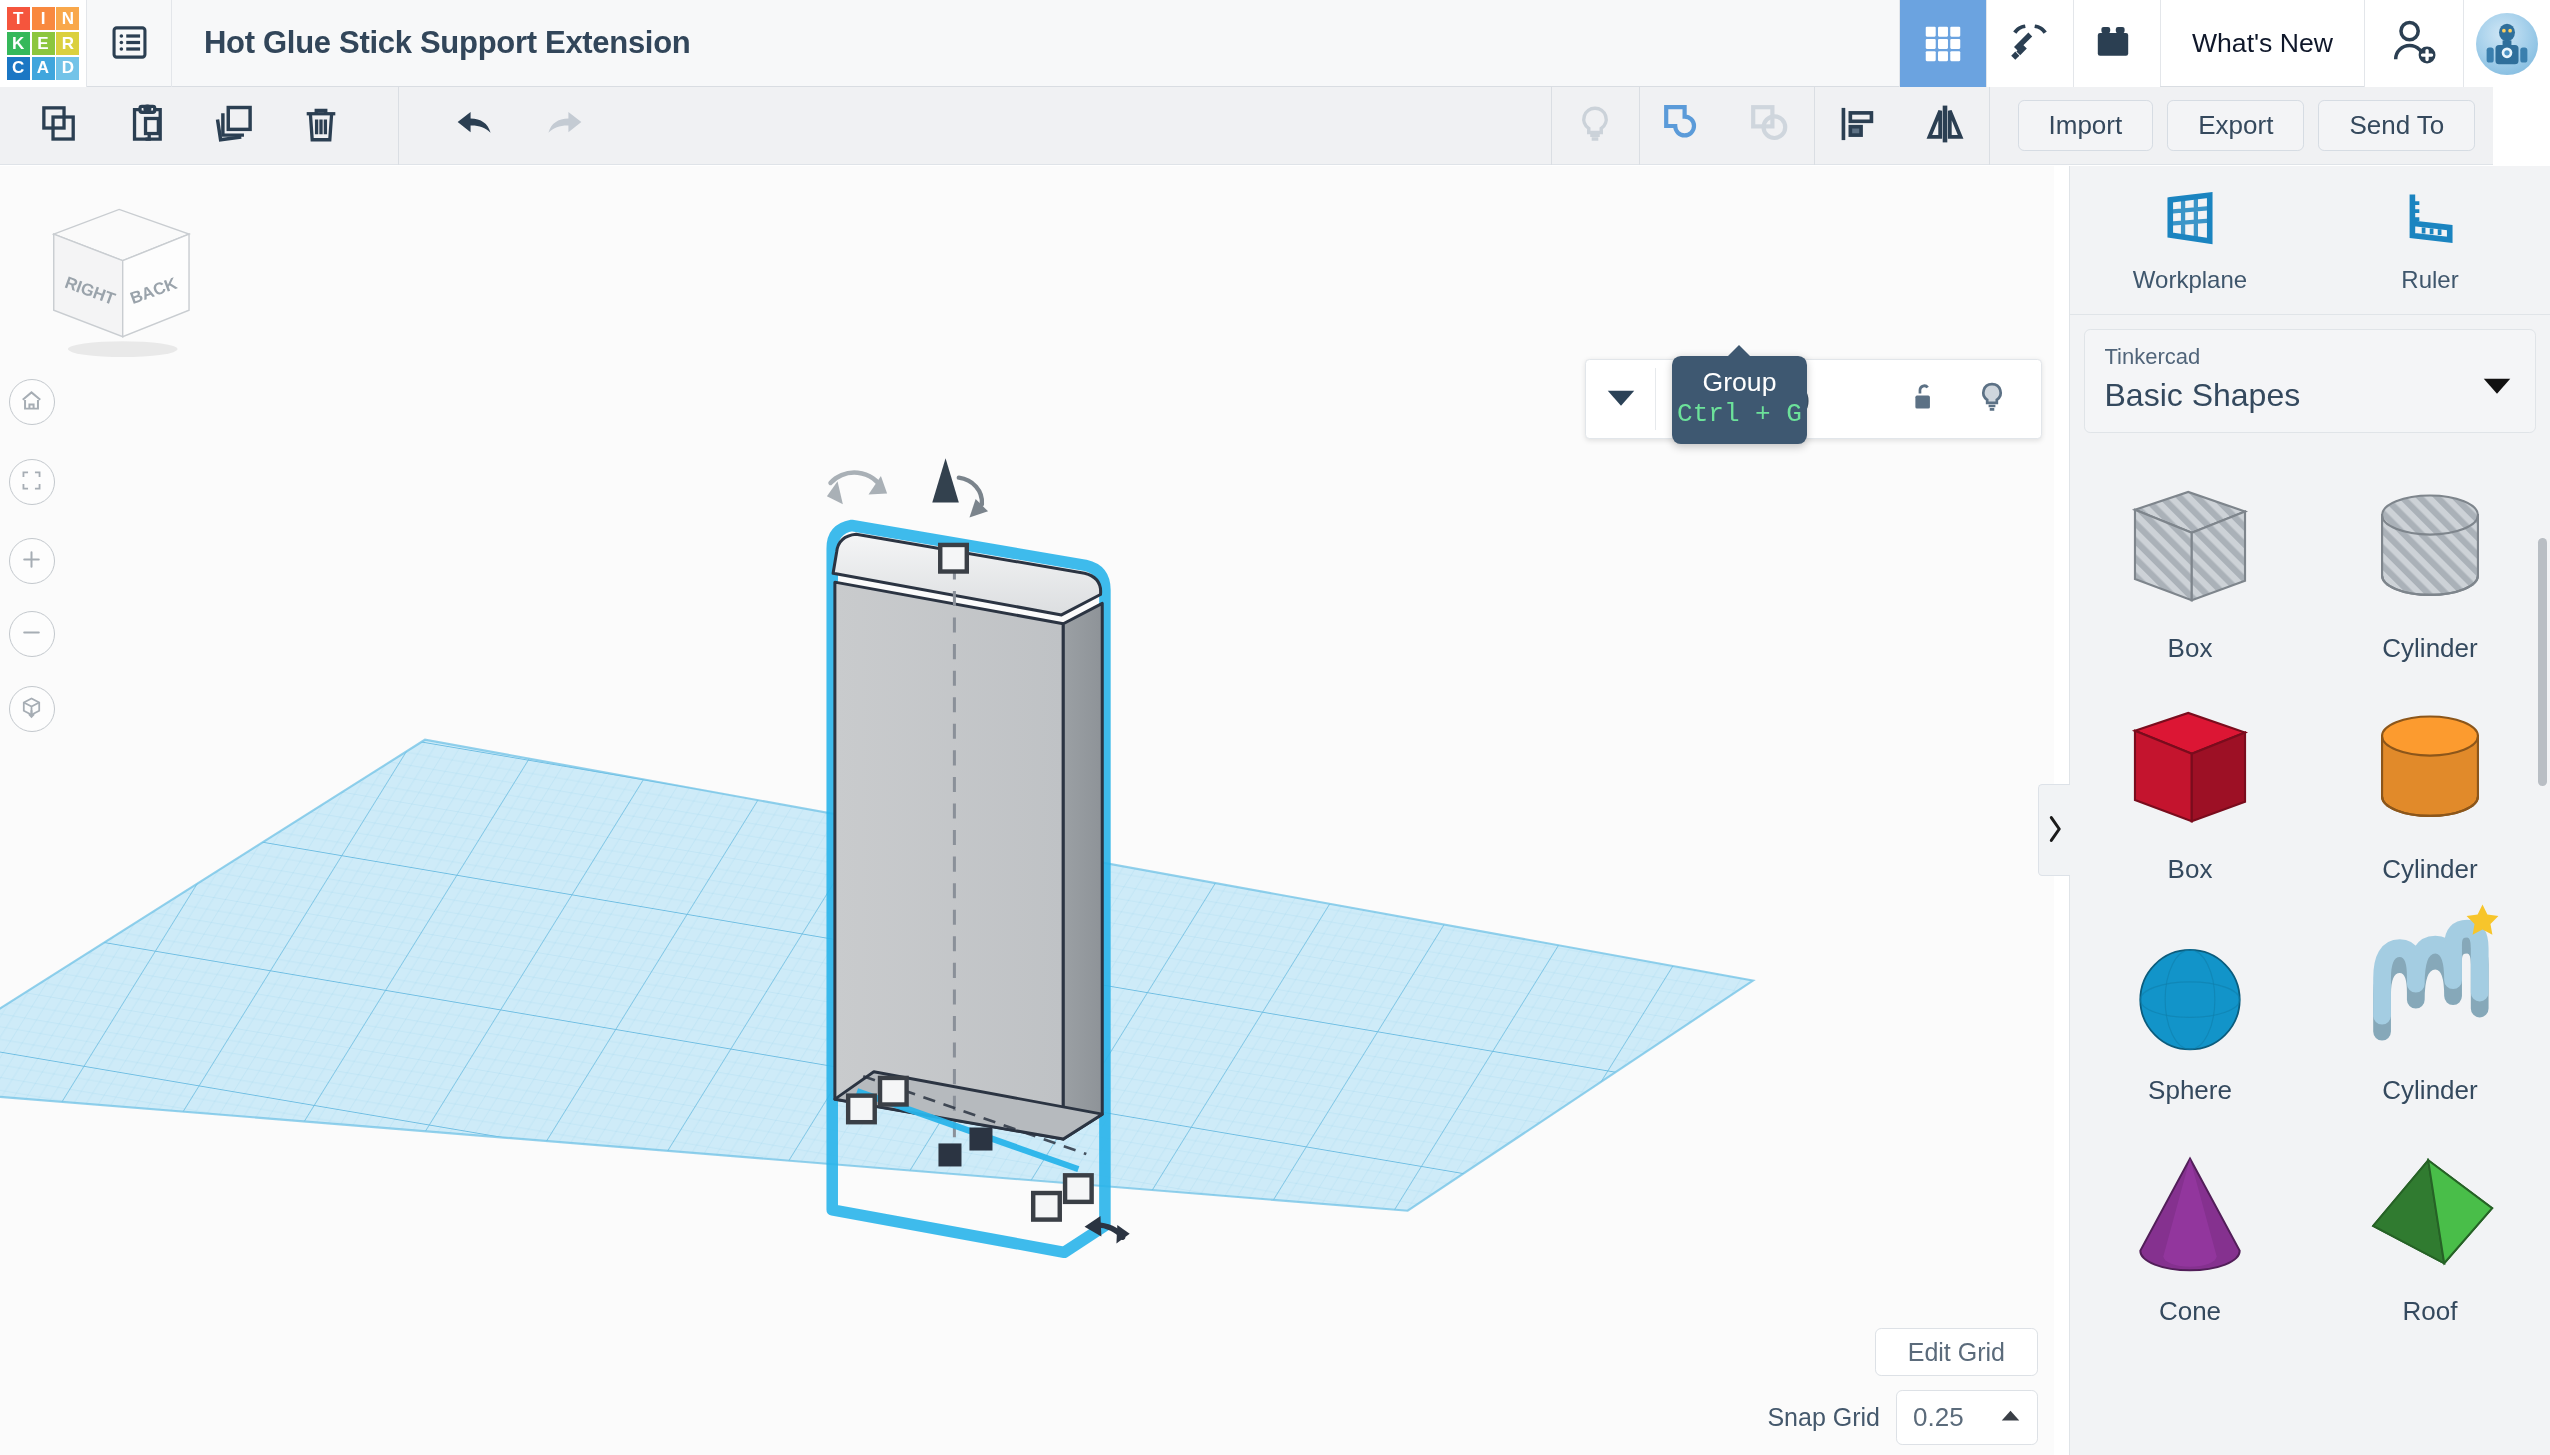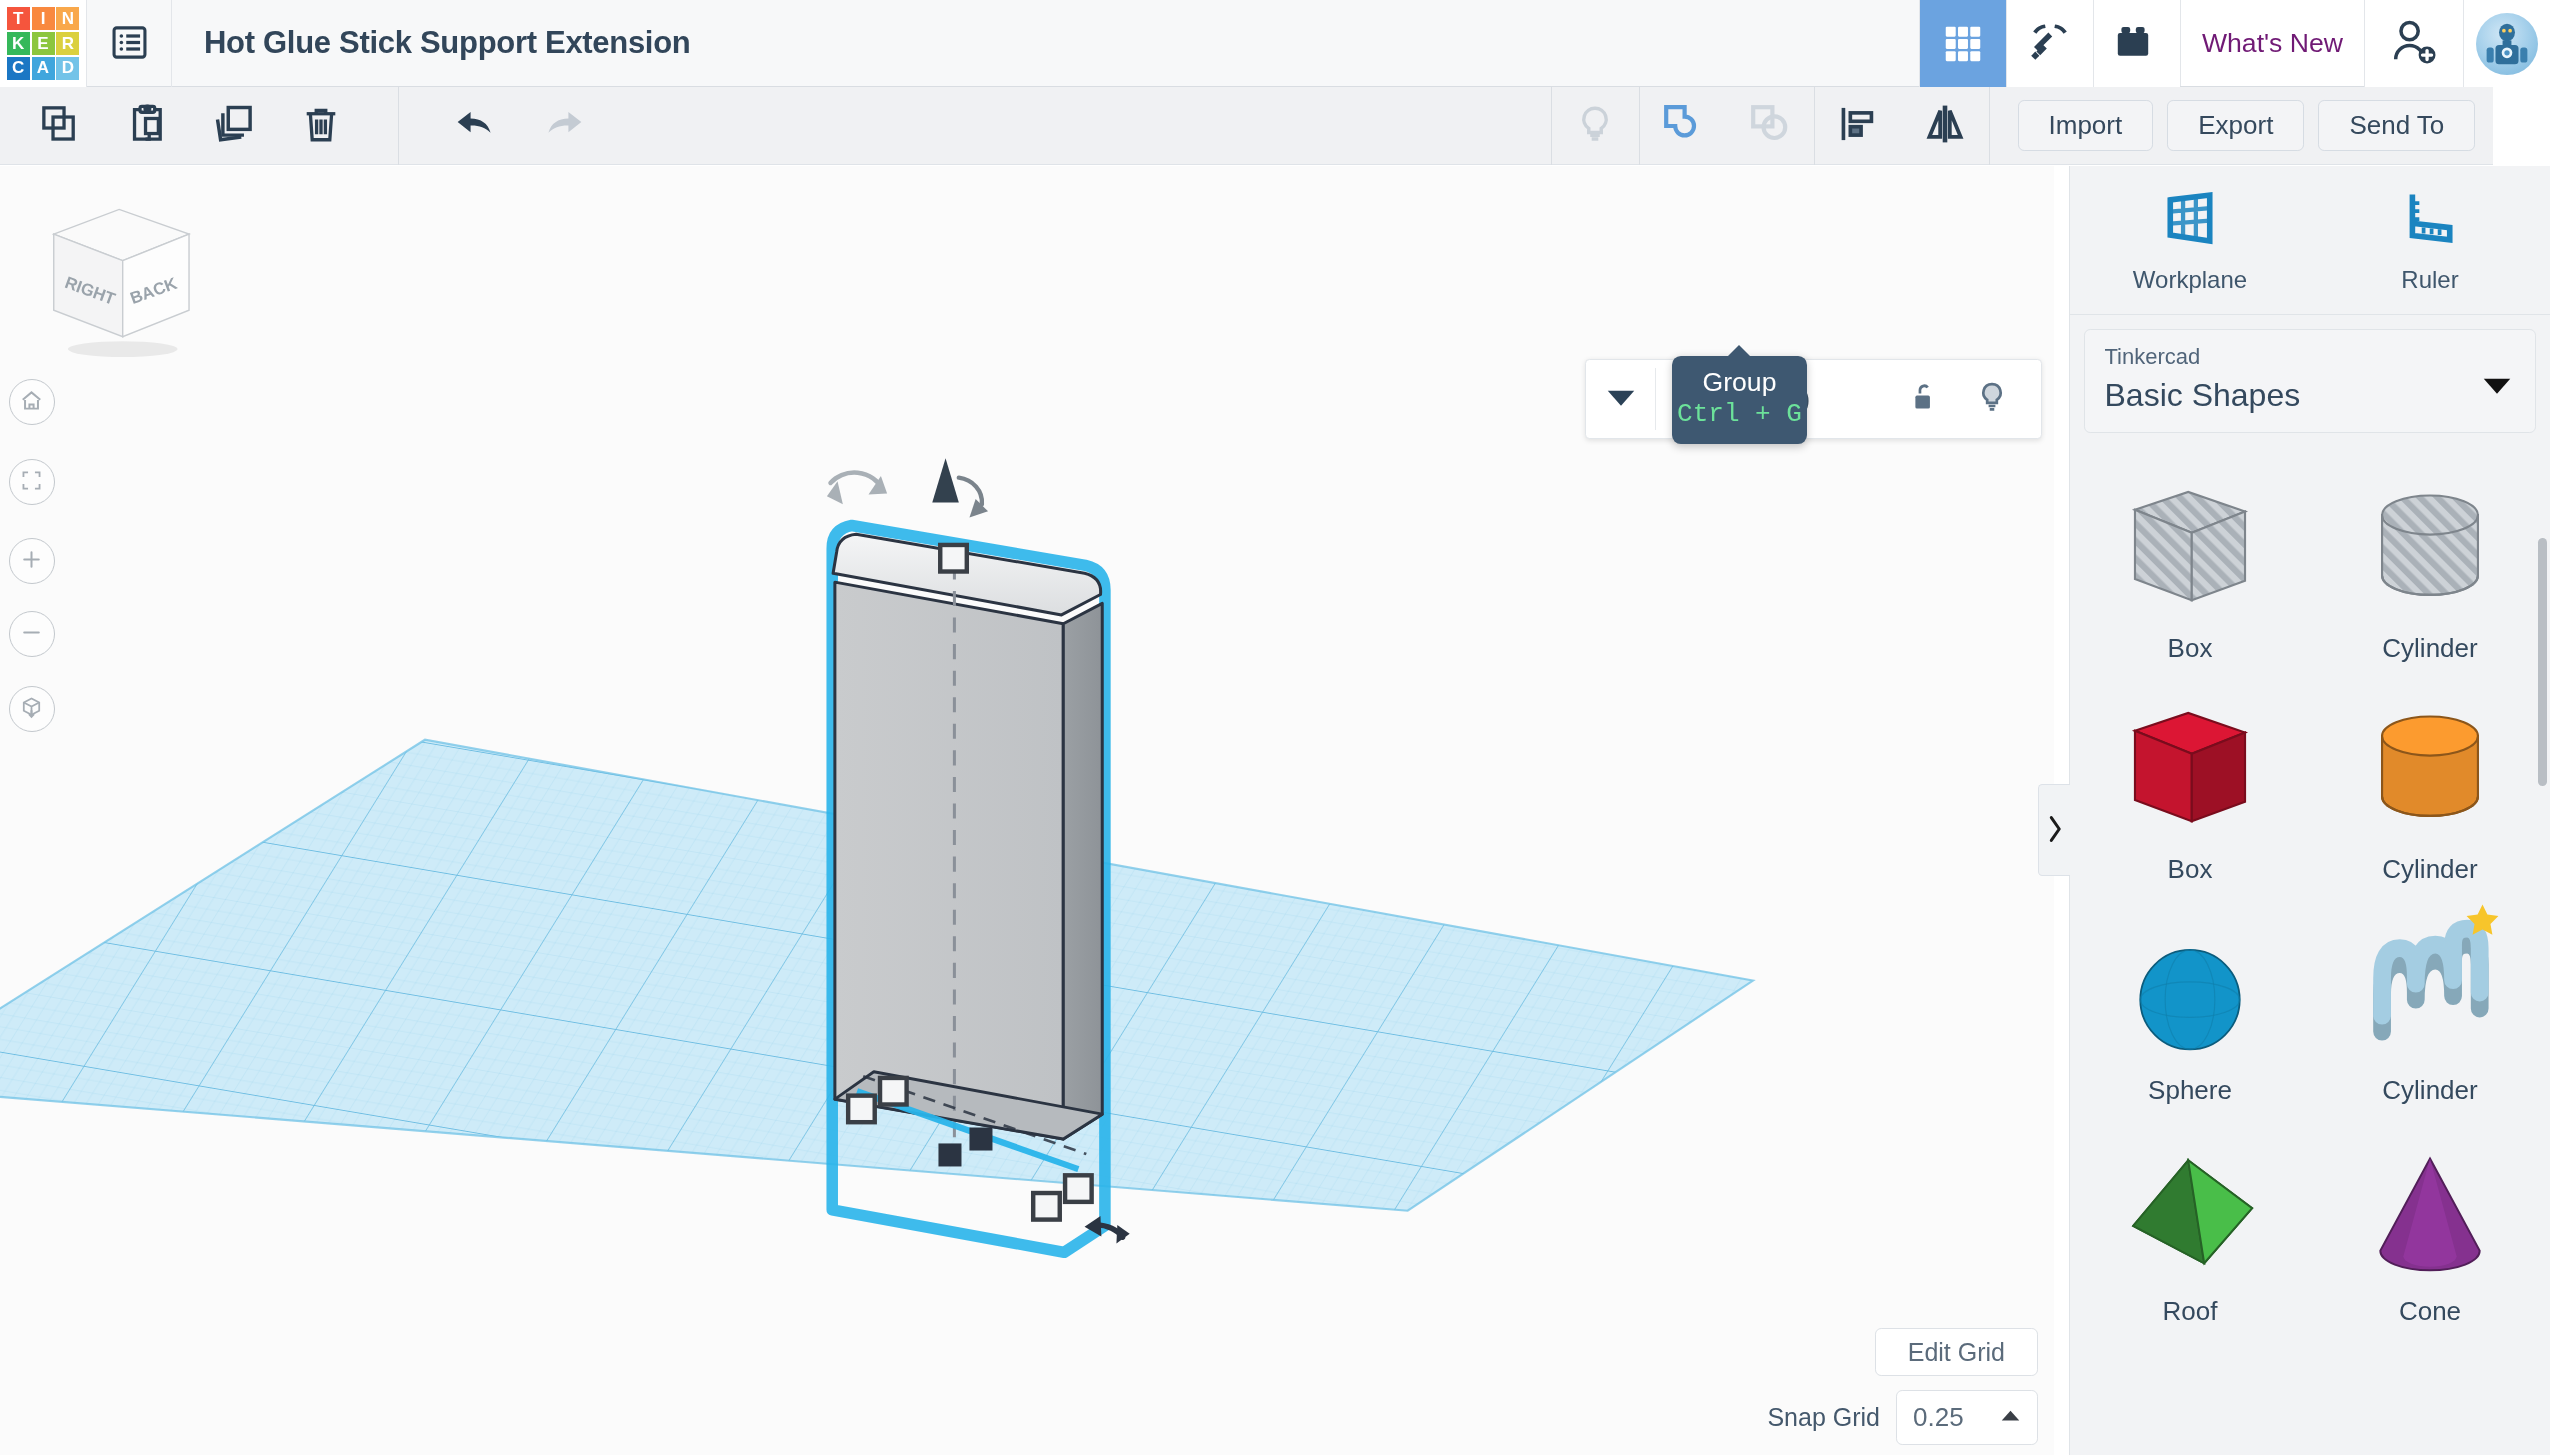--- a/index.html
+++ b/index.html
@@ -34,23 +34,23 @@
     display: flex; align-items: center; padding-left: 32px;
     font-size: 31px; font-weight: bold; color: #32465a; letter-spacing: -0.3px;
   }
   .topbar-spacer { flex: 1; }
   .top-tab {
     width: 87px; height: 87px; display:flex; align-items:center; justify-content:center;
     border-left: 0.9px solid #e3e6ea; cursor:pointer; background: #fff;
   }
   .top-tab.active { background: #6ba3e0; }
   .whats-new {
-    display:flex; align-items:center; justify-content:center; padding: 0 21px;
+    display:flex; align-items:center; justify-content:center; padding: 0 31px;
     border-left: 0.9px solid #e3e6ea; background:#fff;
-    color: #701a75; font-size: 26.6px; cursor: pointer; white-space: nowrap;
+    color: #0f172a; font-size: 26.6px; cursor: pointer; white-space: nowrap;
   }
   .user-add {
     width: 99px; height: 87px; display:flex; align-items:center; justify-content:center;
     border-left: 0.9px solid #e3e6ea; background:#fff; cursor:pointer;
   }
   .avatar-wrap {
     width: 87px; height: 87px; display:flex; align-items:center; justify-content:center;
     border-left: 0.9px solid #e3e6ea; background:#fff; cursor:pointer;
   }
   .avatar {
@@ -704,34 +704,34 @@
             <div class="rp-cell-label">Cylinder</div>
             <span class="star-badge"><svg width="39" height="39" viewBox="0 0 24 24">
                 <path d="M12 2.2l3 6.1 6.8 1-4.9 4.8 1.2 6.7L12 17.6 5.9 20.8l1.2-6.7L2.2 9.3l6.8-1z" fill="#f7c52b"></path>
               </svg></span>
           </div>
         </div>
         <div class="rp-row">
           <div class="rp-cell">
             <div class="rp-shape-box">
               <svg width="142" height="142" viewBox="0 0 160 160">
-                <polygon points="16,98 78,24 150,78 96,140" fill="#44b144" stroke="#266226" stroke-width="2.2"></polygon>
-              <polygon points="16,98 78,24 96,140" fill="#307b30" stroke="#266226" stroke-width="2.2"></polygon>
-              <polygon points="78,24 150,78 96,140" fill="#49be49" stroke="#266226" stroke-width="2.2"></polygon>
+                <path d="M80,22 L136,126 a56,22 0 0 1 -112,0 z" fill="#85318f" stroke="#521e59" stroke-width="2.2"></path>
+              <path d="M80,22 L110,132 a30,12 0 0 1 -60,0 z" fill="#9d3aa9" opacity=".55" stroke="none"></path>
               </svg>
             </div>
-            <div class="rp-cell-label">Roof</div>
+            <div class="rp-cell-label">Cone</div>
           </div>
           <div class="rp-cell">
             <div class="rp-shape-box">
               <svg width="142" height="142" viewBox="0 0 160 160">
-                <path d="M80,22 L136,126 a56,22 0 0 1 -112,0 z" fill="#85318f" stroke="#521e59" stroke-width="2.2"></path>
-              <path d="M80,22 L110,132 a30,12 0 0 1 -60,0 z" fill="#9d3aa9" opacity=".55" stroke="none"></path>
+                <polygon points="16,98 78,24 150,78 96,140" fill="#44b144" stroke="#266226" stroke-width="2.2"></polygon>
+              <polygon points="16,98 78,24 96,140" fill="#307b30" stroke="#266226" stroke-width="2.2"></polygon>
+              <polygon points="78,24 150,78 96,140" fill="#49be49" stroke="#266226" stroke-width="2.2"></polygon>
               </svg>
             </div>
-            <div class="rp-cell-label">Cone</div>
+            <div class="rp-cell-label">Roof</div>
           </div>
         </div>
       </div>
     <div class="rp-scroll"></div>
   </div>
 </div>
 
 
 </body></html>

